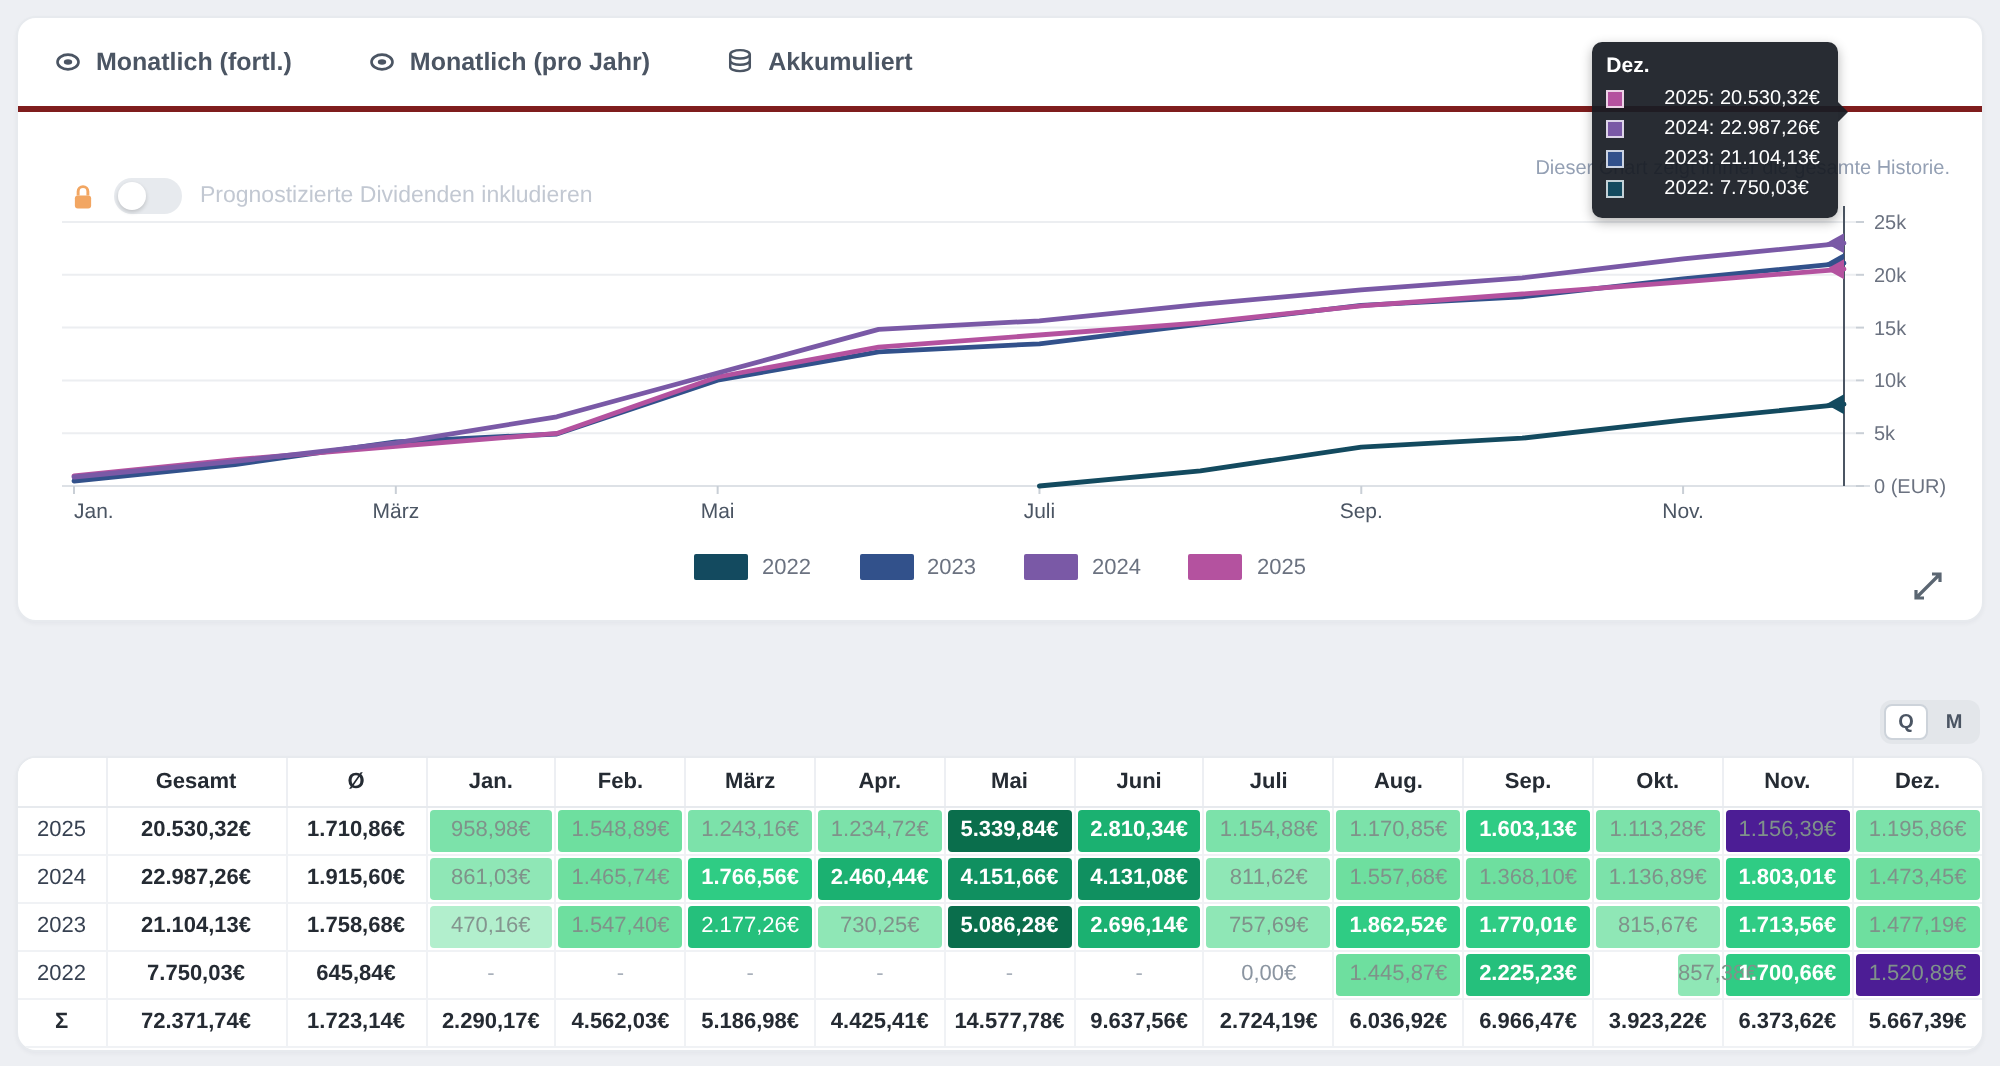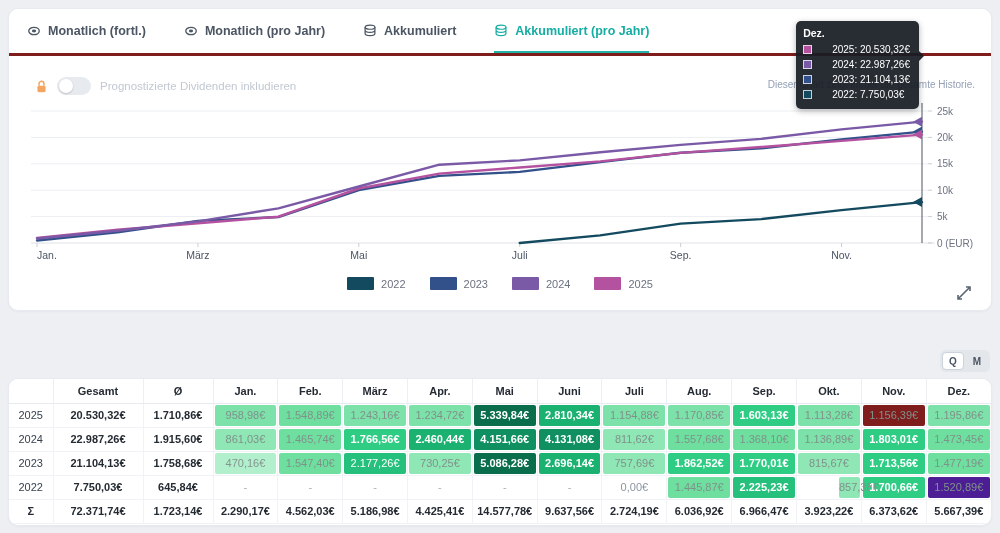--- a/index.html
+++ b/index.html
@@ -11,21 +11,21 @@
 
   
   #chart-card { left:8px; top:8px; width:984px; height:303px; }
   .tabbar { display:flex; align-items:stretch; height:47px; border-bottom:3px solid #7f1d1d;
     padding-left:18px; gap:38px; }
   .tab { display:flex; align-items:center; gap:7px; font-size:12.5px; font-weight:bold;
     color:#4b5563; cursor:pointer; border-bottom:2.5px solid transparent; padding-top:2px; }
   .tab.active { color:#16ada2; border-bottom-color:#23b3a7; }
   .tab svg { width:14px; height:14px; }
 
-  .controls-row { position:absolute; left:26px; top:68px; display:flex; align-items:center; gap:9px; }
+  .controls-row { position:absolute; left:26px; top:80px; display:flex; align-items:center; gap:9px; }
   .lock svg { width:13px; height:15px; display:block; }
   .toggle { width:34px; height:18px; background:#e7eaee; border-radius:9px; position:relative; cursor:pointer; }
   .toggle .knob { position:absolute; left:2px; top:2px; width:14px; height:14px; border-radius:50%;
     background:#fff; box-shadow:0 1px 2px rgba(0,0,0,.18); }
   .toggle-label { font-size:11.5px; color:#c2c8d2; }
   .history-note { position:absolute; right:16px; top:70px; font-size:10px; color:#94a0b4; }
 
   #chart-area { position:absolute; left:16px; top:92px; width:970px; height:166px; }
   #chart-svg { width:970px; height:166px; display:block; }
 
@@ -87,27 +87,20 @@
           <ellipse cx="7" cy="8" rx="2.4" ry="1.6" fill="currentColor"></ellipse>
         </svg>
         <span>Monatlich (pro Jahr)</span>
       </div>
       <div class="tab">
         <svg viewBox="0 0 14 16">
           <ellipse cx="7" cy="3.6" rx="5.6" ry="2.4" fill="none" stroke="currentColor" stroke-width="1.4"></ellipse>
           <path d="M1.4 3.6v7.2c0 1.3 2.5 2.4 5.6 2.4s5.6-1.1 5.6-2.4V3.6 M1.4 7.2c0 1.3 2.5 2.4 5.6 2.4s5.6-1.1 5.6-2.4" fill="none" stroke="currentColor" stroke-width="1.4"></path>
         </svg>
         <span>Akkumuliert</span>
-      </div>
-      <div class="tab active">
-        <svg viewBox="0 0 14 16">
-          <ellipse cx="7" cy="3.6" rx="5.6" ry="2.4" fill="none" stroke="currentColor" stroke-width="1.4"></ellipse>
-          <path d="M1.4 3.6v7.2c0 1.3 2.5 2.4 5.6 2.4s5.6-1.1 5.6-2.4V3.6 M1.4 7.2c0 1.3 2.5 2.4 5.6 2.4s5.6-1.1 5.6-2.4" fill="none" stroke="currentColor" stroke-width="1.4"></path>
-        </svg>
-        <span>Akkumuliert (pro Jahr)</span>
       </div>
     </div>
 
   <div class="controls-row">
     <span class="lock">
       <svg viewBox="0 0 16 18">
           <path d="M5 8V5.6a3 3 0 0 1 6 0V8" fill="none" stroke="#f2a662" stroke-width="1.8"></path>
           <rect x="3" y="8" width="10" height="8" rx="1.8" fill="#f2a662"></rect>
         </svg>
     </span>
@@ -283,21 +276,21 @@
           <td class="month">
             <div class="cellbox" style="background: rgb(124, 226, 170); color: rgb(127, 146, 138);">1.170,85€</div>
           </td>
           <td class="month">
             <div class="cellbox" style="background: rgb(47, 204, 132); color: rgb(255, 255, 255); font-weight: bold;">1.603,13€</div>
           </td>
           <td class="month">
             <div class="cellbox" style="background: rgb(124, 226, 170); color: rgb(127, 146, 138);">1.113,28€</div>
           </td>
           <td class="month">
-            <div class="cellbox" style="background: #7f1d1d; color: rgb(127, 146, 138);">1.156,39€</div>
+            <div class="cellbox" style="background: #4c1d95; color: rgb(127, 146, 138);">1.156,39€</div>
           </td>
           <td class="month">
             <div class="cellbox" style="background: rgb(124, 226, 170); color: rgb(127, 146, 138);">1.195,86€</div>
           </td>
         </tr>
         <tr>
           <td>2024</td>
           <td class="b">22.987,26€</td>
           <td class="b">1.915,60€</td>
           <td class="month">

